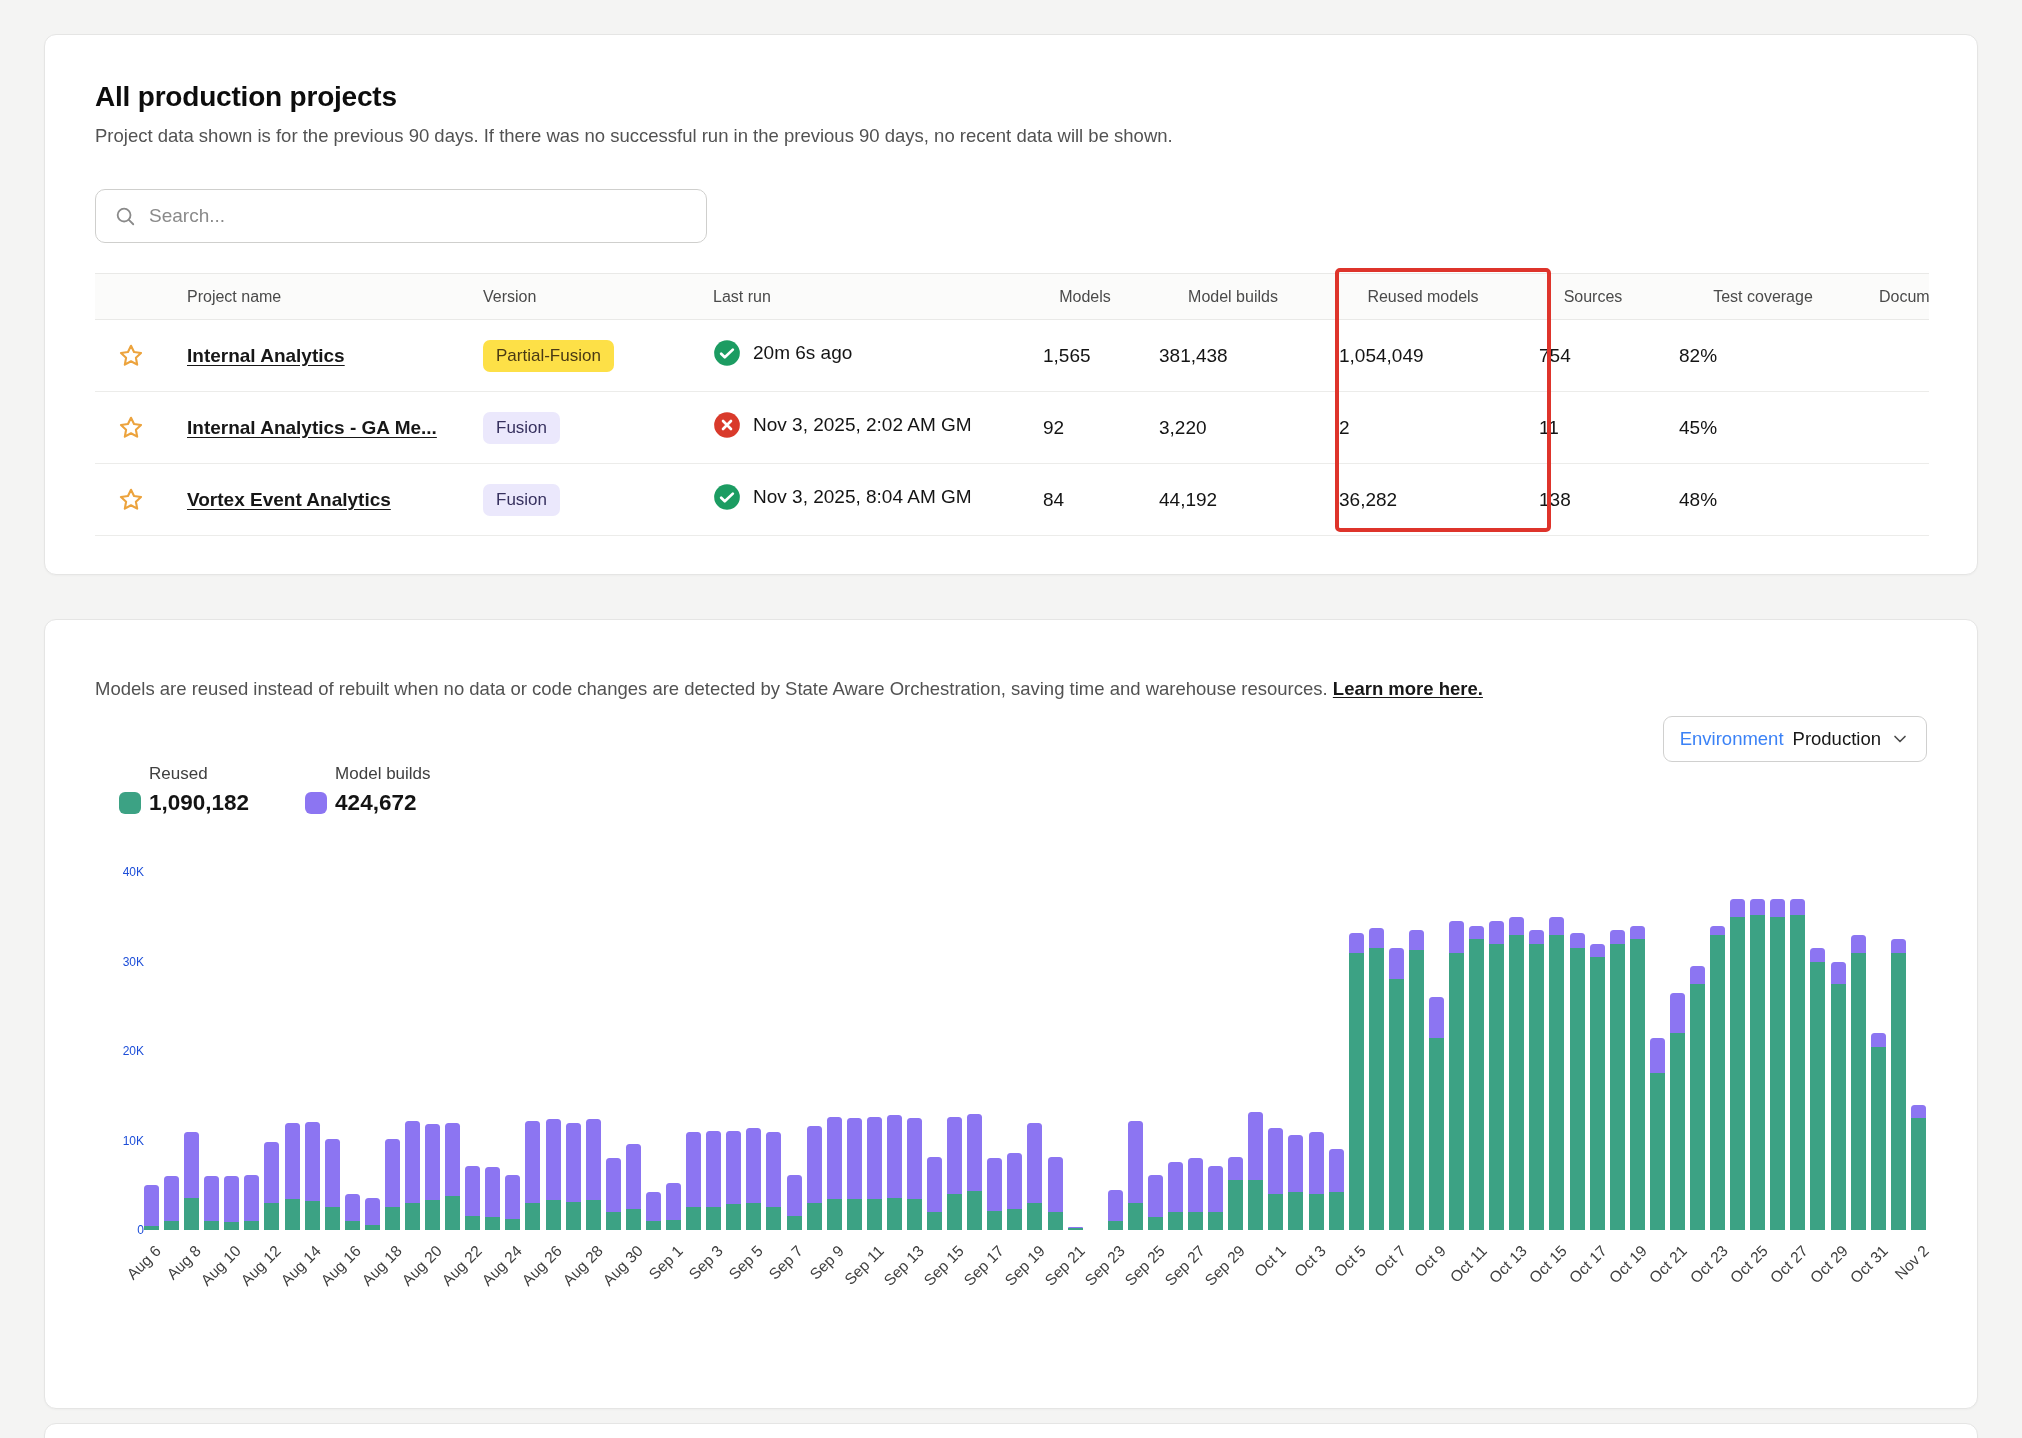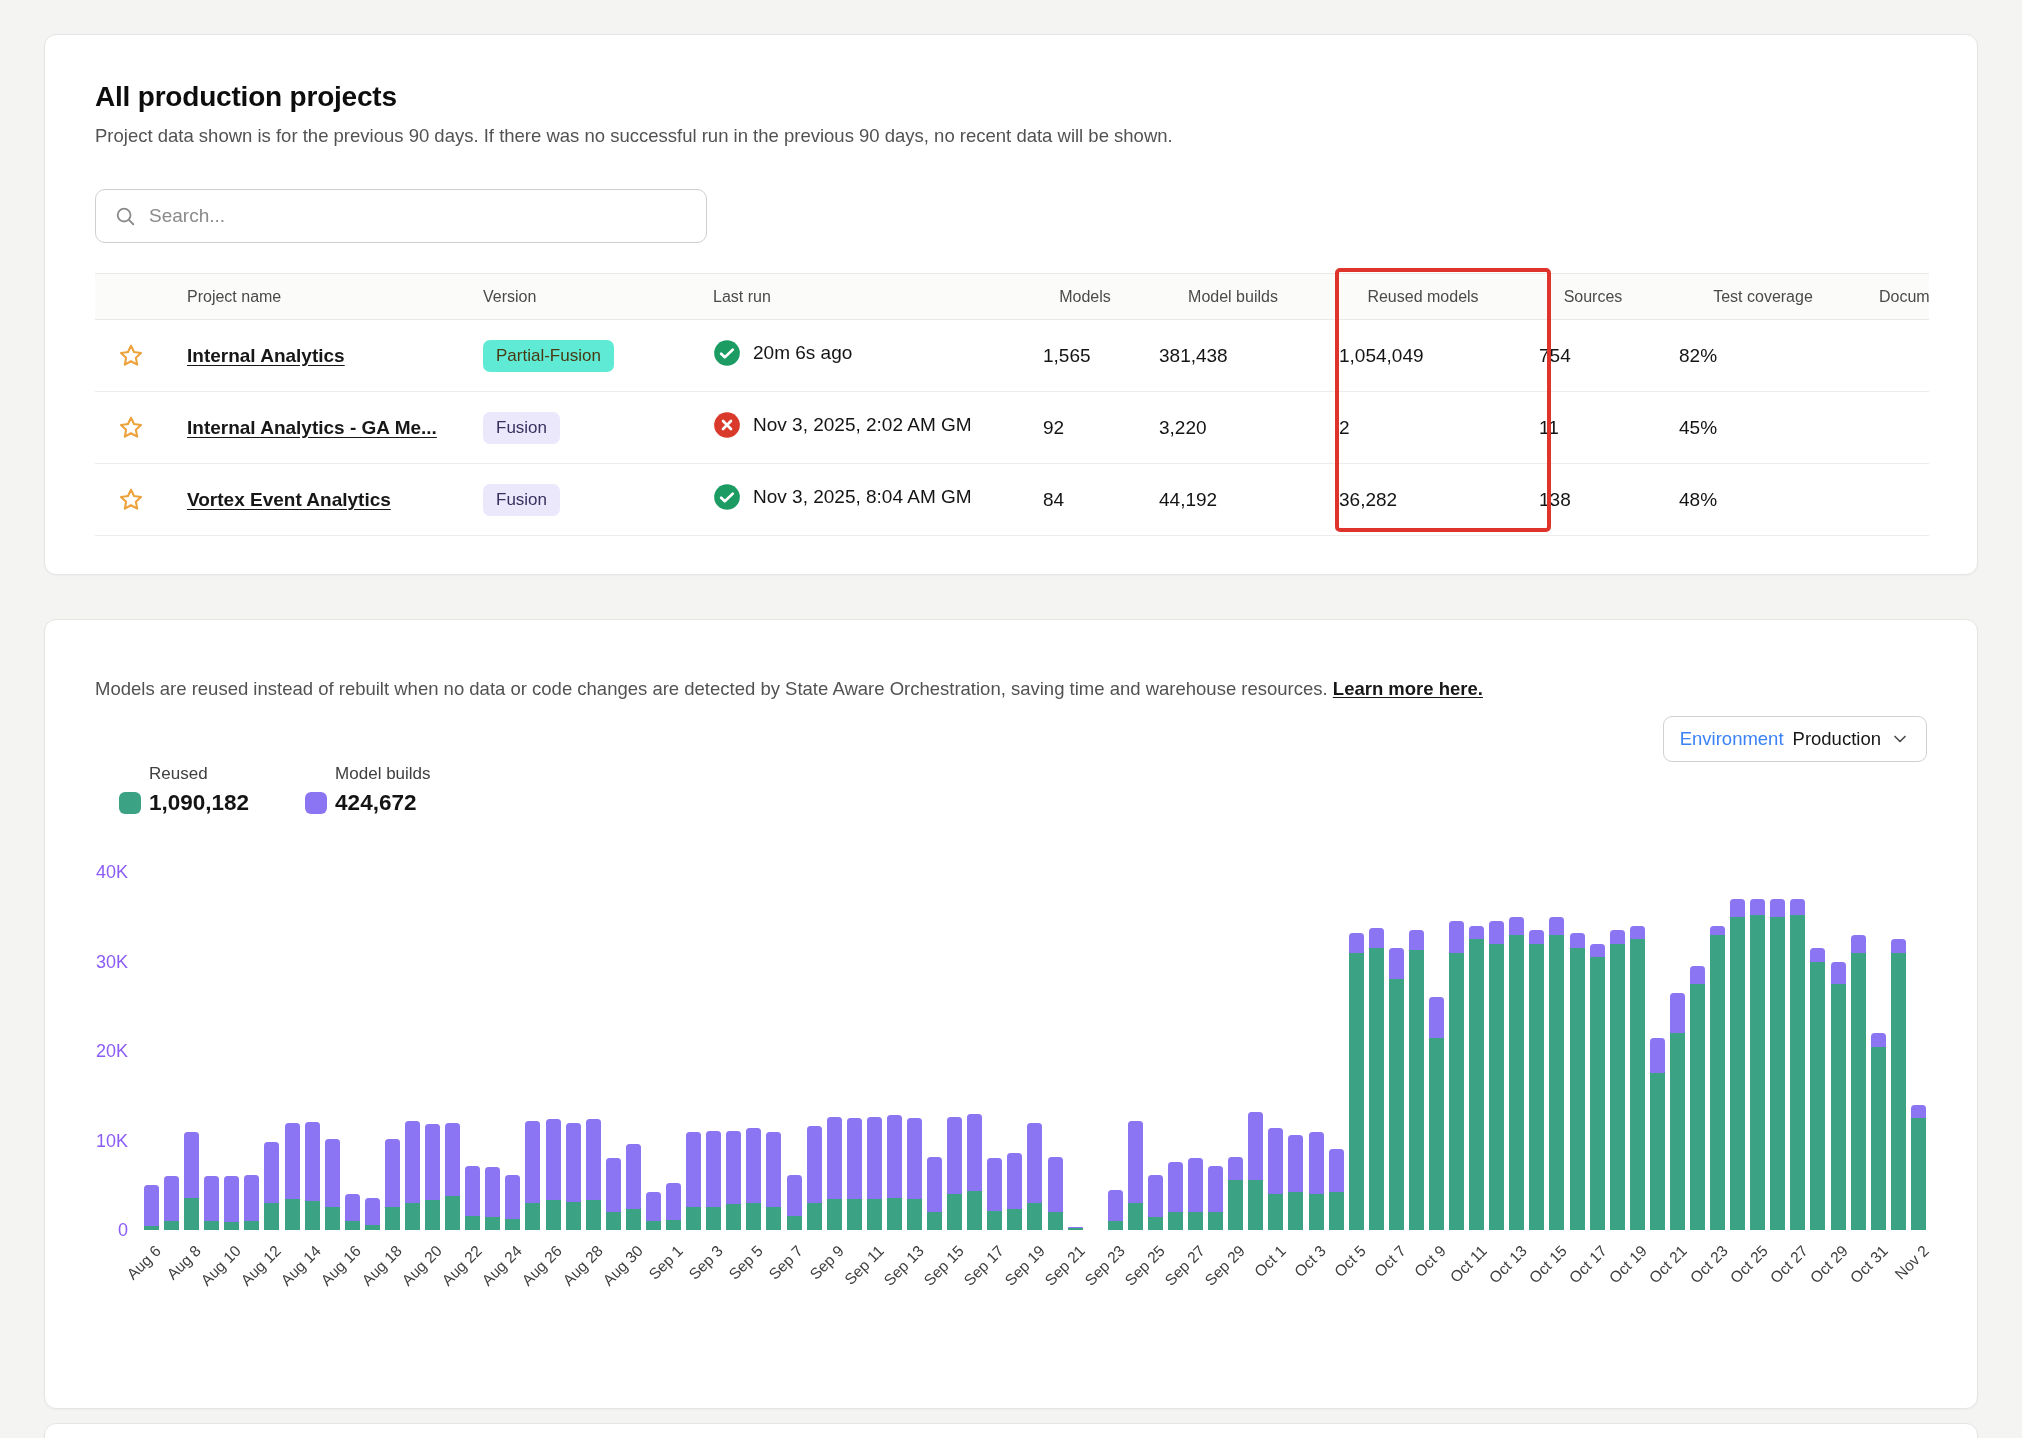--- a/index.html
+++ b/index.html
@@ -30,42 +30,42 @@
   th{font-size:16px;font-weight:500;color:#4a4a4a;white-space:nowrap}
   th,td{padding:0 16px;overflow:hidden;white-space:nowrap}
   td{font-size:19px;color:#141414}
   .al-left{text-align:left}.al-right{}.al-center{text-align:center}
   .col-star{width:72px}.col-name{width:300px;padding-left:20px}.col-version{width:230px}
   .col-lastrun{width:330px}.col-models{width:116px}.col-builds{width:180px}
   .col-reused{width:200px}.col-sources{width:140px}.col-coverage{width:200px}.col-docs{width:150px}
   .star-btn{background:none;border:none;cursor:pointer;display:inline-flex;align-items:center;vertical-align:middle}
   .proj-link{color:#171717;font-weight:700;text-decoration:underline;text-underline-offset:3px;cursor:pointer}
   .badge{display:inline-block;font-size:17px;font-weight:500;padding:6px 13px;border-radius:7px}
-  .badge-orange{background:#5eead4;color:#4a3a14}
+  .badge-orange{background:#fde047;color:#4a3a14}
   .badge-purple{background:#ebe8fc;color:#37315f}
   .lastrun{display:inline-flex;align-items:center;gap:12px}
   .stat-icon{display:inline-flex}
   .annotation-box{position:absolute;left:1240px;top:-5px;width:216px;height:264px;
     border:4px solid #de342b;border-radius:5px;pointer-events:none}
 
   
   .env-select{position:absolute;top:96px;right:50px;height:46px;display:flex;align-items:center;gap:9px;
     padding:0 16px;border:1.5px solid #d0d0cf;border-radius:9px;background:#fff;font-size:18.5px;cursor:pointer}
   .env-label{color:#3b82f6}
   .env-value{color:#171717;font-weight:500}
   .legend{margin-top:64px;display:flex;gap:56px;margin-left:24px}
   .legend-label{font-size:17px;color:#404040;margin-left:30px}
   .legend-row{display:flex;align-items:center;gap:8px;margin-top:6px}
   .swatch{width:22px;height:22px;border-radius:6px;flex:none}
   .legend-value{font-size:22.5px;font-weight:700;color:#141414}
 
   
   .chart{margin-top:56px;display:flex}
   .y-axis{position:relative;width:49px;height:358px;flex:none}
-  .ytick{position:absolute;right:16px;transform:translateY(50%);font-size:18px;color:#8b5cf6}
+  .ytick{position:absolute;right:0;transform:translateY(50%);font-size:12px;color:#1d4ed8}
   .plot-col{flex:1;min-width:0}
   .plot{height:358px;display:flex;align-items:flex-end;justify-content:space-between}
   .bar{width:15px;height:100%;display:flex;flex-direction:column;justify-content:flex-end}
   .seg{width:100%}
   .seg-top{border-radius:3.5px 3.5px 0 0}
   .x-labels{position:relative;height:92px}
   .xlab{position:absolute;top:12px;white-space:nowrap;font-size:15.5px;color:#404040;
     transform:translateX(-100%) rotate(-45deg);transform-origin:100% 0}
 </style>
 </head>

